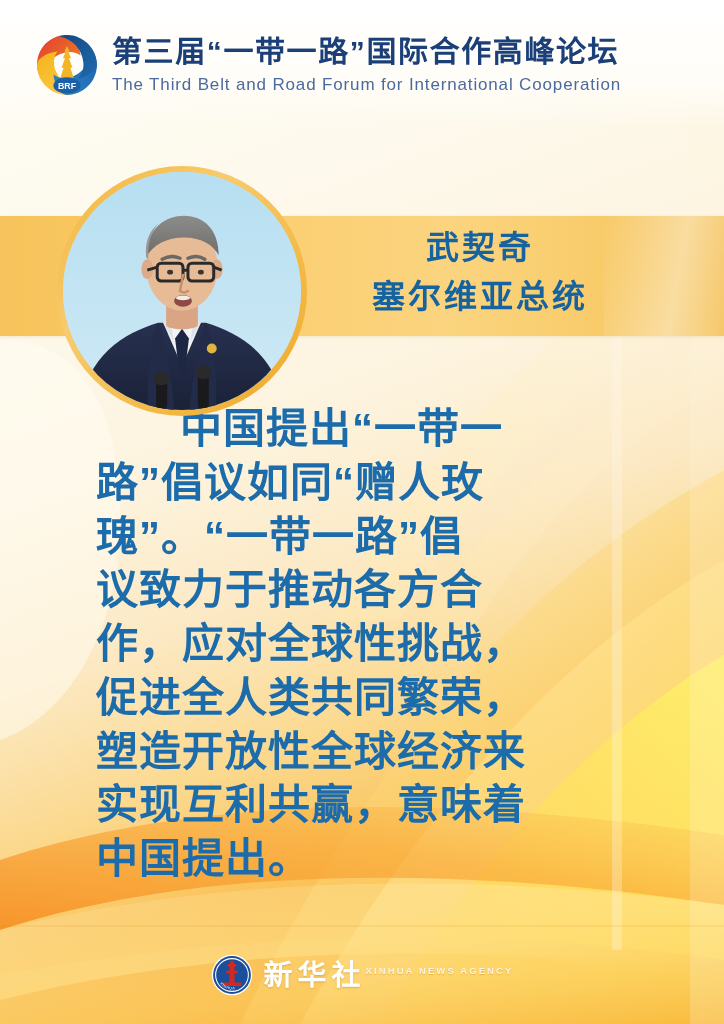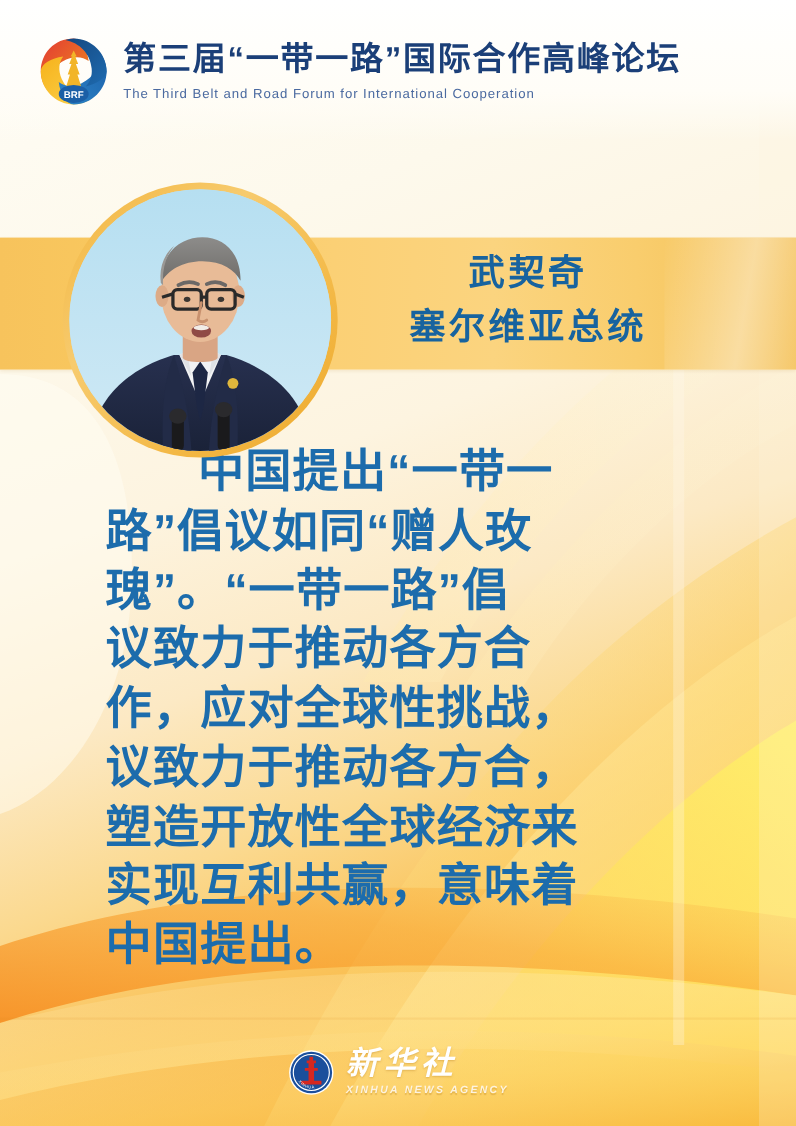--- a/index.html
+++ b/index.html
@@ -42,21 +42,21 @@
   }
   .brf-logo { width:68px; height:68px; flex:0 0 68px; margin-top:2px; }
   .brf-logo svg { display:block; width:68px; height:68px; }
 
   .header-text { margin-left:11px; padding-top:2px; }
   .header-title-cn {
     font-size:30px; font-weight:bold; color:#1b3f78;
     letter-spacing:1.6px; line-height:1.15; white-space:nowrap;
   }
   .header-title-en {
-    font-size:12px; color:#4b6aa0; letter-spacing:0.85px;
+    font-size:17px; color:#4b6aa0; letter-spacing:0.85px;
     margin-top:5px; white-space:nowrap; font-weight:500;
   }
 
   
   .name-banner {
     position:absolute; left:0; top:216px; width:724px; height:120px;
     background:linear-gradient(90deg,
        #f7c35c 0%, #f9c95f 18%, #fbd075 42%, #fbd47f 62%, #f9cd6d 80%, #f4c055 100%);
     z-index:2;
     box-shadow:0 1px 3px rgba(180,130,40,0.14);
@@ -104,21 +104,21 @@
 
   
   .footer {
     position:absolute; left:0; bottom:0; width:724px; height:98px;
     display:flex; align-items:center; justify-content:center;
     z-index:6;
   }
   .xinhua { display:flex; align-items:center; gap:11px; }
   .xinhua-emblem { width:42px; height:42px; flex:0 0 42px; }
   .xinhua-emblem svg { display:block; width:42px; height:42px; }
-  .xinhua-text { display:flex; flex-direction:column; line-height:1;font-style:italic; }
+  .xinhua-text { display:flex; flex-direction:row; line-height:1; }
   .xinhua-cn {
     font-size:29px; color:#ffffff; font-weight:bold;
     letter-spacing:5px; font-family:"Liberation Serif", serif;
     text-shadow:0 1px 2px rgba(170,110,20,0.35);
   }
   .xinhua-en {
     font-size:9.5px; color:#fdf3e0; letter-spacing:2.1px;
     margin-top:5px; font-weight:bold;
     text-shadow:0 1px 1px rgba(170,110,20,0.3);
   }
@@ -291,21 +291,21 @@
       </div>
     </div>
   </div>
 
   <div class="quote">
     <p class="first">中国提出“一带一</p>
     <p>路”倡议如同“赠人玫</p>
     <p>瑰”。“一带一路”倡</p>
     <p>议致力于推动各方合</p>
     <p>作，应对全球性挑战，</p>
-    <p>议致力于推动各方合，</p>
+    <p>促进全人类共同繁荣，</p>
     <p>塑造开放性全球经济来</p>
     <p>实现互利共赢，意味着</p>
     <p>中国提出。</p>
   </div>
 
   <div class="footer">
     <div class="xinhua">
       <div class="xinhua-emblem">
         <svg viewBox="0 0 100 100" xmlns="http://www.w3.org/2000/svg">
           <circle cx="50" cy="50" r="48" fill="#ffffff"></circle>

